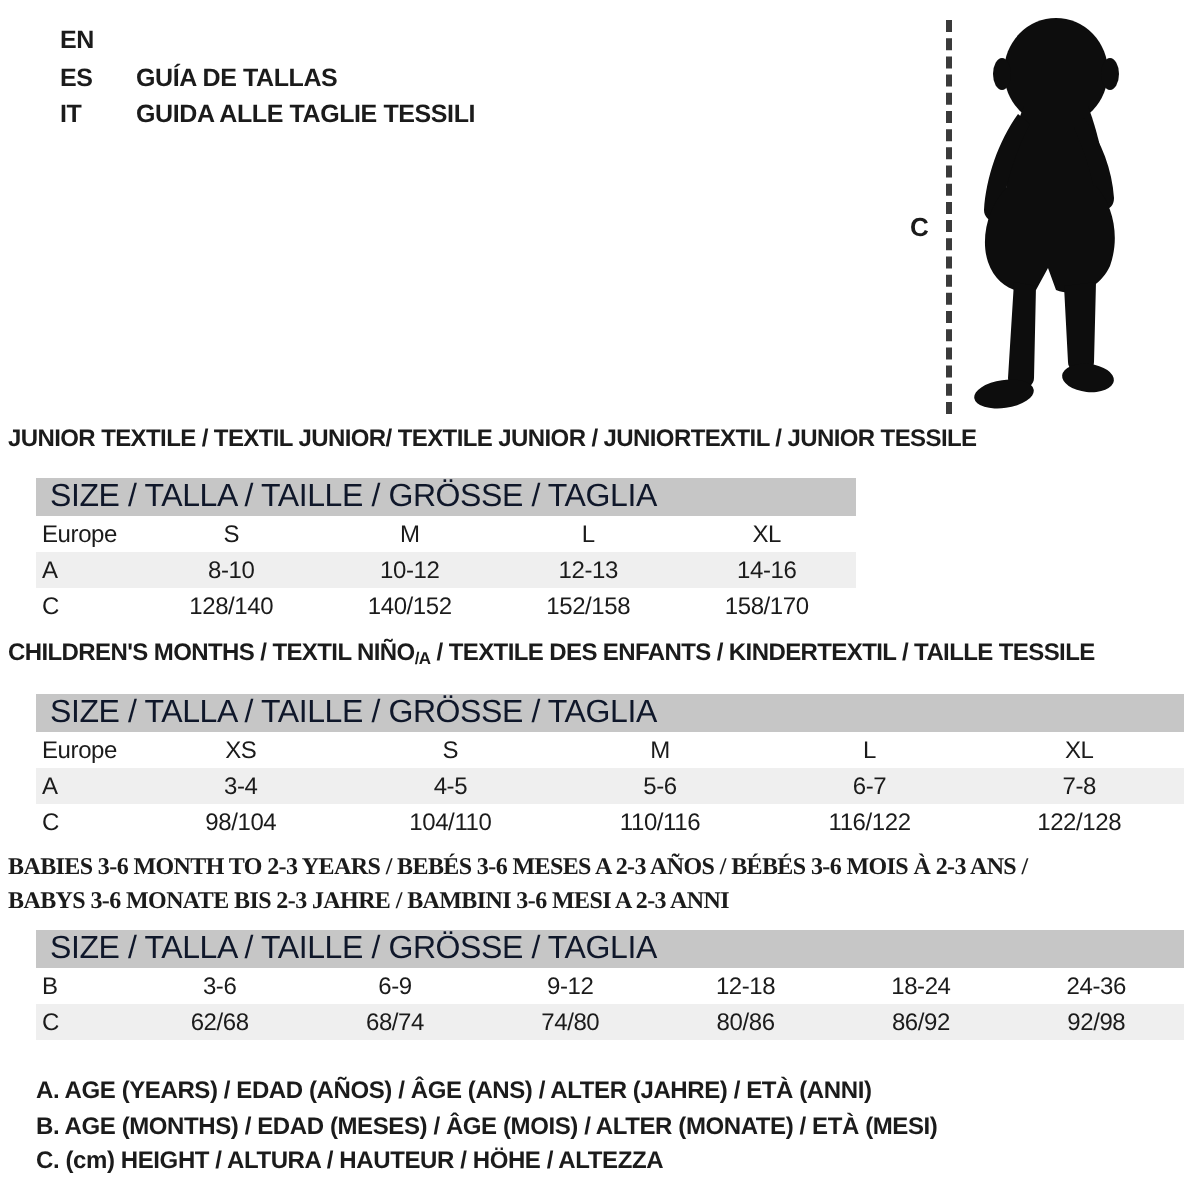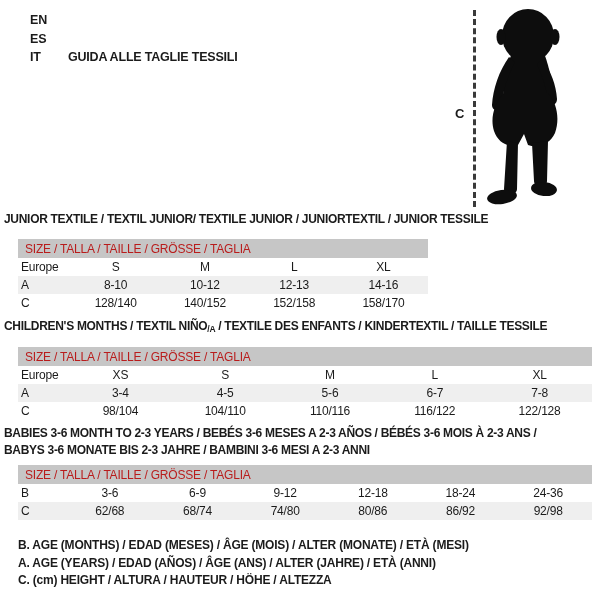--- a/index.html
+++ b/index.html
@@ -34,34 +34,34 @@
   .figure-svg { position:absolute; left:482px; top:7px; }
 
   
   .tbl-title {
     position:absolute; left:4px;
     font-weight:700; font-size:12px; letter-spacing:-0.3px; white-space:nowrap;
   }
   .tbl-title .subscript { font-size:8.5px; vertical-align:-2px; }
   #t1-title { top:212px; }
   #t2-title { top:319px; }
-  #t3-title { top:425px; line-height:17px; }
+  #t3-title { top:425px; line-height:17px;font-family:Liberation Serif, serif; }
 
   
   table.size-table {
     position:absolute; left:18px;
     border-collapse:collapse; table-layout:fixed;
     font-size:12px; letter-spacing:-0.2px;
   }
   #t1 { top:239px; width:410px; }
   #t2 { top:347px; width:574px; }
   #t3 { top:465px; width:574px; }
   th.size-bar {
     background:#c6c6c6; height:19px;
-    font-weight:400; font-size:12px; color:#b91c1c;
+    font-weight:400; font-size:16px; color:#0f172a;
     text-align:left; padding-left:7px;
   }
   td { height:18px; text-align:center; font-weight:400;margin-top:13px; }
   td.rowlabel { text-align:left; padding-left:3px; }
   tbody tr:nth-child(even) { background:#efefef; }
 
   
   .legend-block { position:absolute; left:18px; top:537px; }
   .legend-line {
     font-weight:700; font-size:12px; letter-spacing:-0.2px;
@@ -70,20 +70,21 @@
 </style>
 </head>
 <body>
 
 <div class="lang-block">
   <div class="lang-row">
     <span class="lang-code">EN</span>
   </div>
   <div class="lang-row">
     <span class="lang-code">ES</span>
+    <span class="lang-label">GUÍA DE TALLAS</span>
   </div>
   <div class="lang-row">
     <span class="lang-code">IT</span>
     <span class="lang-label">GUIDA ALLE TAGLIE TESSILI</span>
   </div>
 </div>
 
 <div class="measure-line"></div>
 <div class="measure-label">C</div>
 <svg class="figure-svg" width="94" height="203" viewBox="0 0 94 203" fill="#0d0d0d" xmlns="http://www.w3.org/2000/svg">
@@ -219,16 +220,16 @@
       <td>68/74</td>
       <td>74/80</td>
       <td>80/86</td>
       <td>86/92</td>
       <td>92/98</td>
     </tr>
   </tbody>
 </table>
 
 <div class="legend-block">
+  <div class="legend-line">A. AGE (YEARS) / EDAD (AÑOS) / ÂGE (ANS) / ALTER (JAHRE) / ETÀ (ANNI)</div>
   <div class="legend-line">B. AGE (MONTHS) / EDAD (MESES) / ÂGE (MOIS) / ALTER (MONATE) / ETÀ (MESI)</div>
-  <div class="legend-line">A. AGE (YEARS) / EDAD (AÑOS) / ÂGE (ANS) / ALTER (JAHRE) / ETÀ (ANNI)</div>
   <div class="legend-line">C. (cm) HEIGHT / ALTURA / HAUTEUR / HÖHE / ALTEZZA</div>
 </div>
 
 </body></html>

